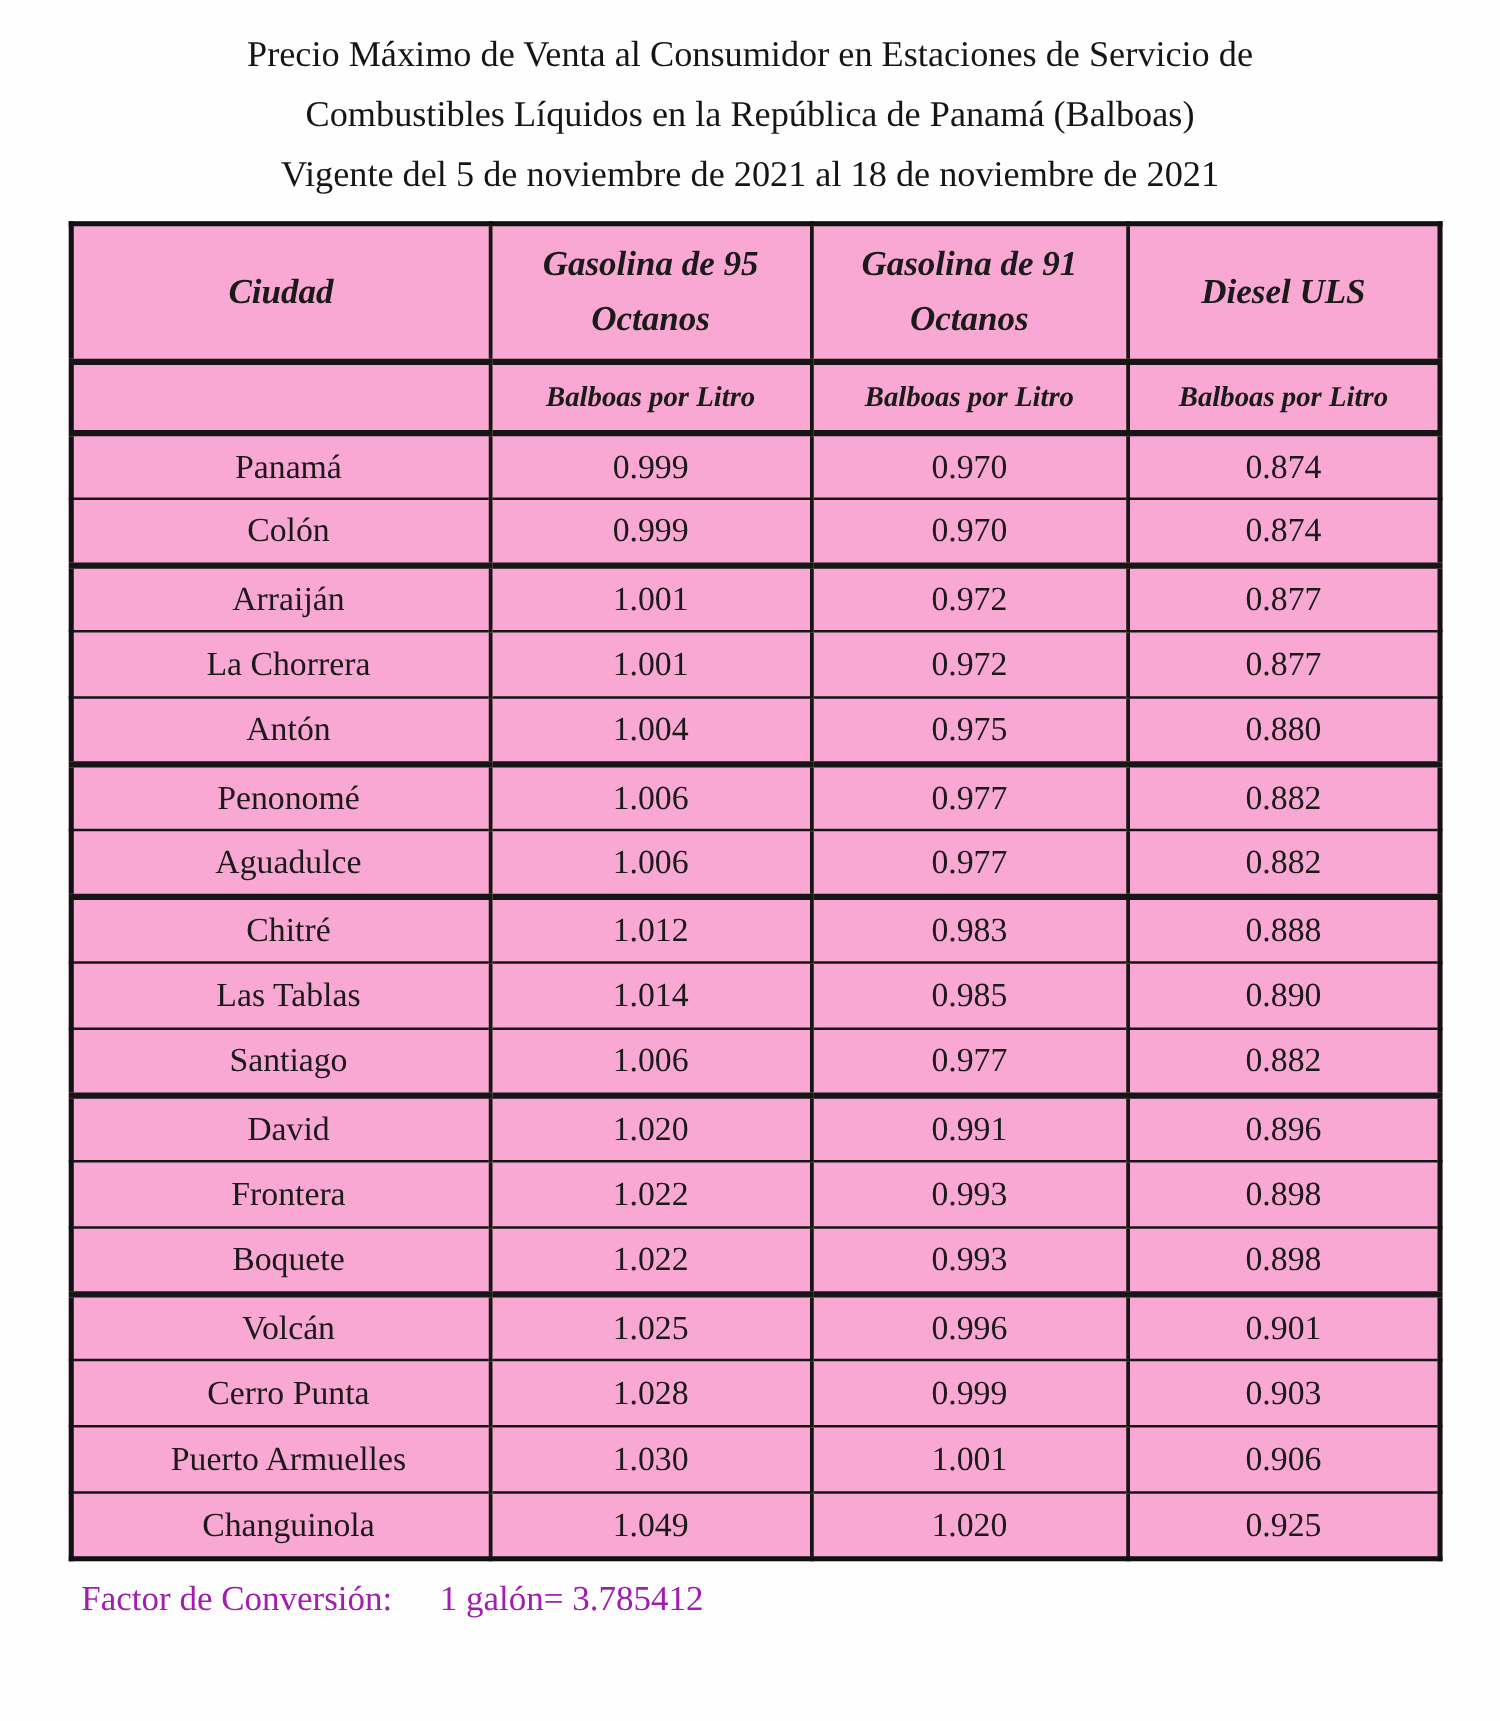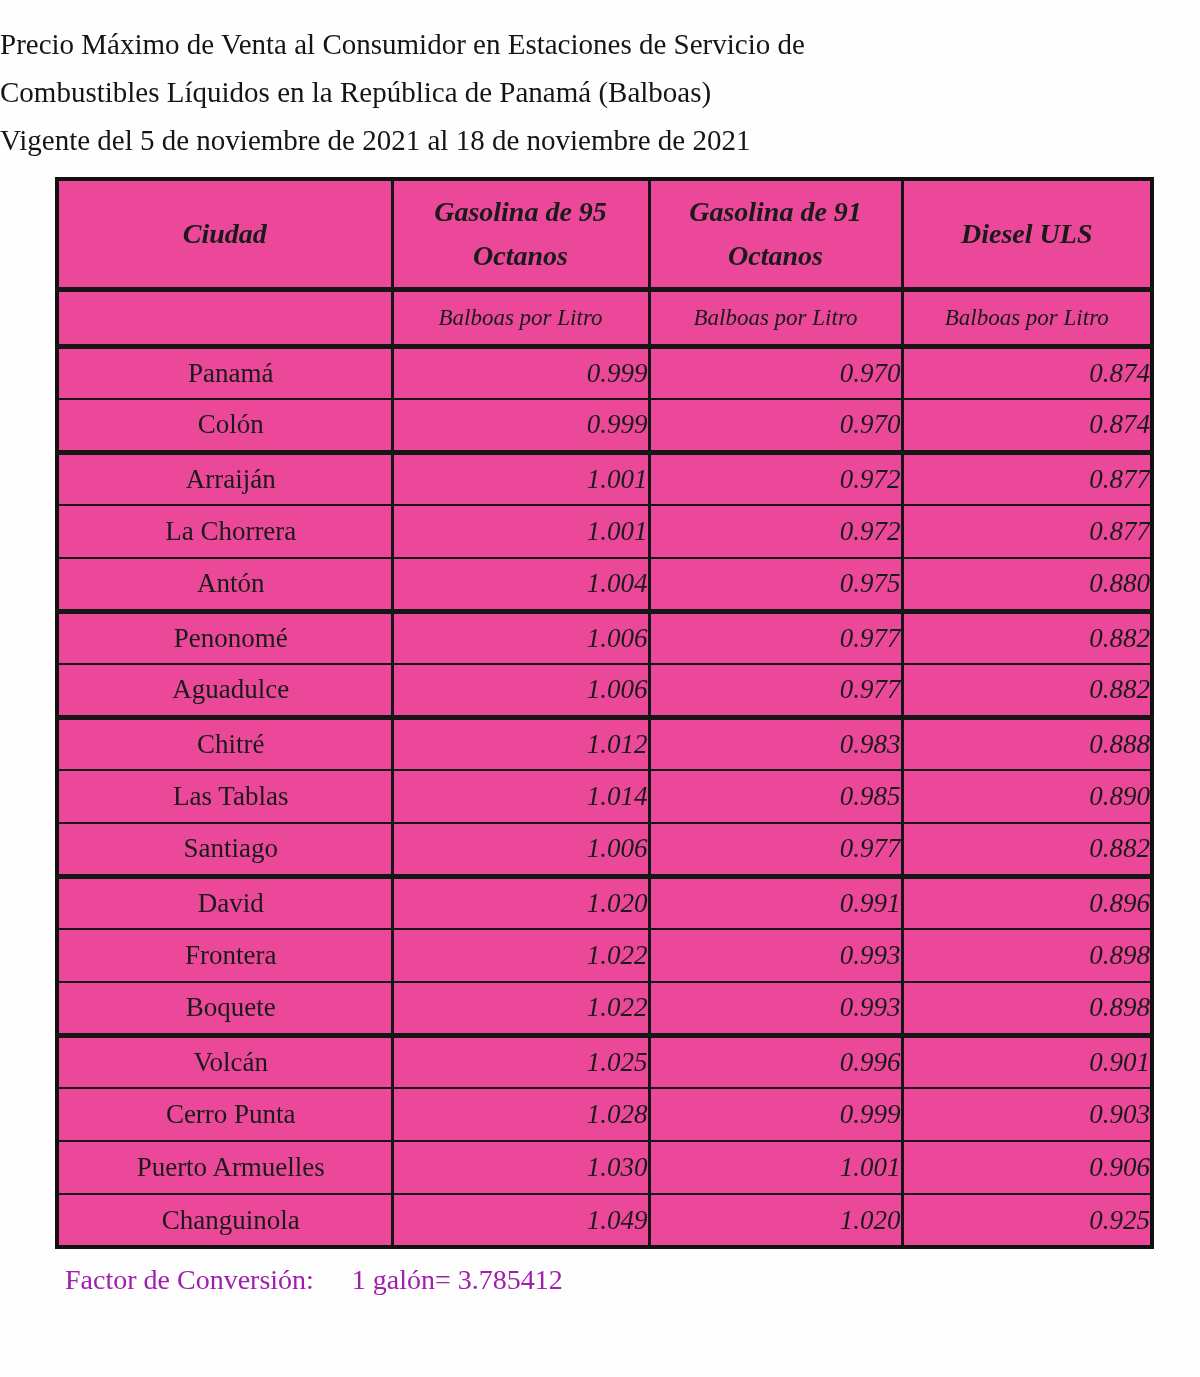--- a/index.html
+++ b/index.html
@@ -8,33 +8,34 @@
     position: relative;
     width: 1200px;
     height: 1377px;
     background: #fefefe;
     font-family: "Liberation Serif", serif;
     color: #1a1a1a;
     overflow: hidden;
   }
   .titles {
     padding-top: 20px;
+    text-align: center;
   }
   .title-line {
     font-size: 29px;
     line-height: 48px;
     color: #151515;
   }
   table.price-table {
     border-collapse: collapse;
     table-layout: fixed;
     width: 1095px;
     margin-left: 55px;
     margin-top: 13px;
-    background: #ec4899;
+    background: #f9a8d4;
     padding-left: 28px;
   }
   table.price-table th,
   table.price-table td {
     border: 2px solid #161616;
     overflow: hidden;
   }
   table.price-table { border: 4px solid #111; }
   
   table.price-table th:first-child,
@@ -47,38 +48,37 @@
     font-weight: bold;
     font-style: italic;
     text-align: center;
     vertical-align: middle;
     line-height: 44px;
     border-bottom-width: 5px;
   }
   tr.head-unit th {
     height: 57px;
     font-size: 23px;
-    font-weight: normal;
+    font-weight: bold;
     font-style: italic;
     text-align: center;
     vertical-align: middle;
     border-bottom-width: 5px;
   }
   tbody td {
     height: 53px;
     font-size: 27px;
     vertical-align: middle;
   }
   td.city-cell {
     text-align: center;
     padding-left: 12px;
   }
   td.num-cell {
-    text-align: right;
-    font-style: italic;
+    text-align: center;
   }
   tr.group-start td { border-top-width: 5px; }
   .footer {
     margin-top: 15px;
     margin-left: 65px;
     font-size: 28px;
     color: #a21caf;
   }
   .footer .footer-value { margin-left: 38px; }
 </style>

